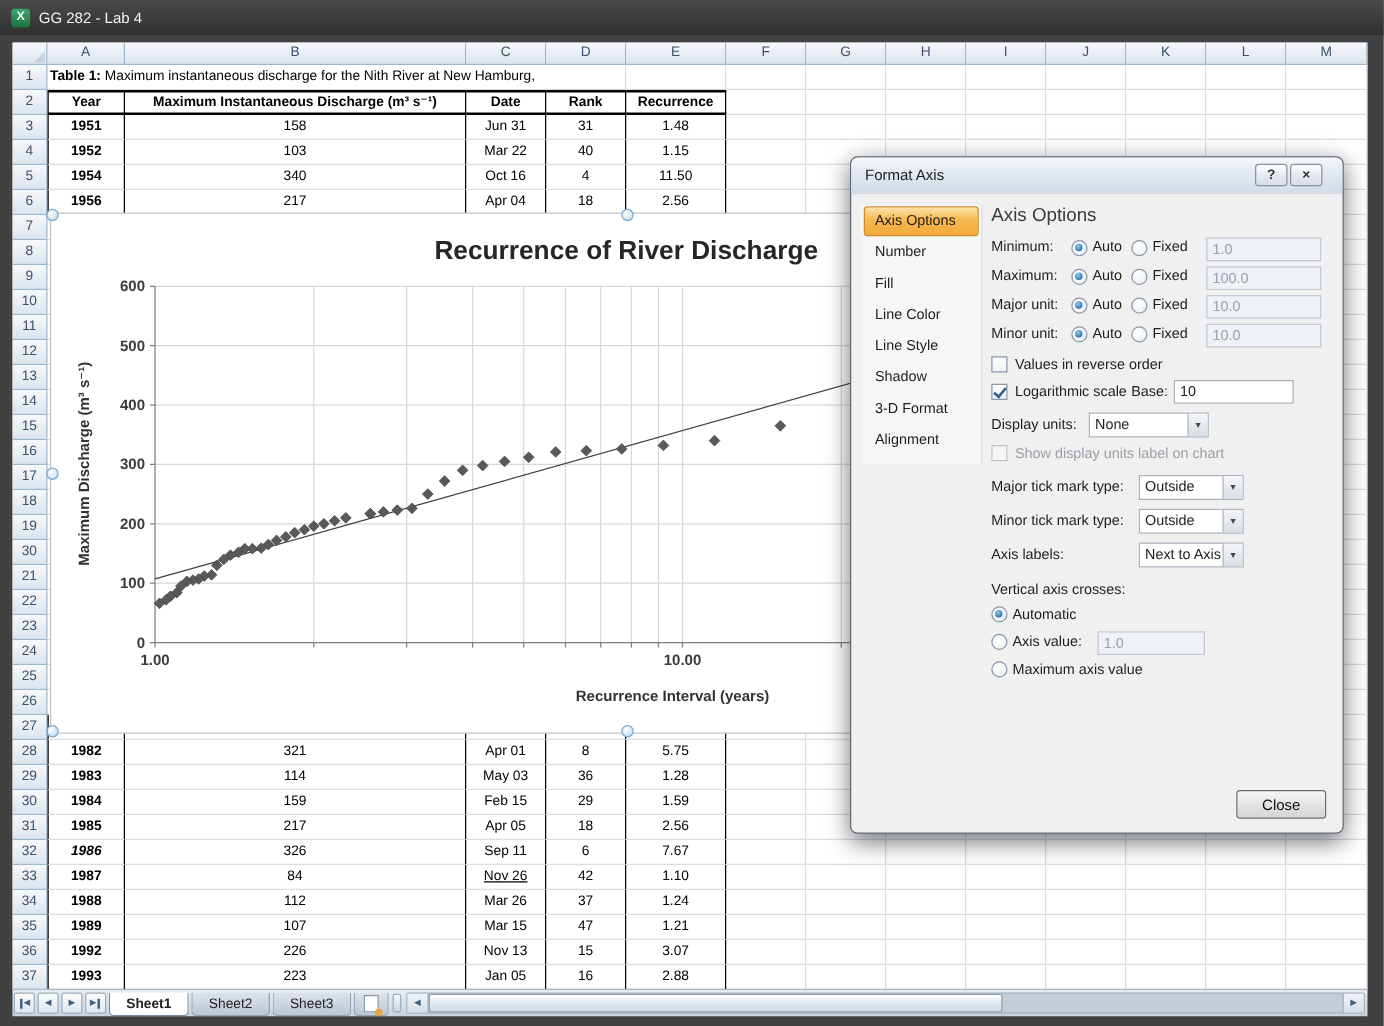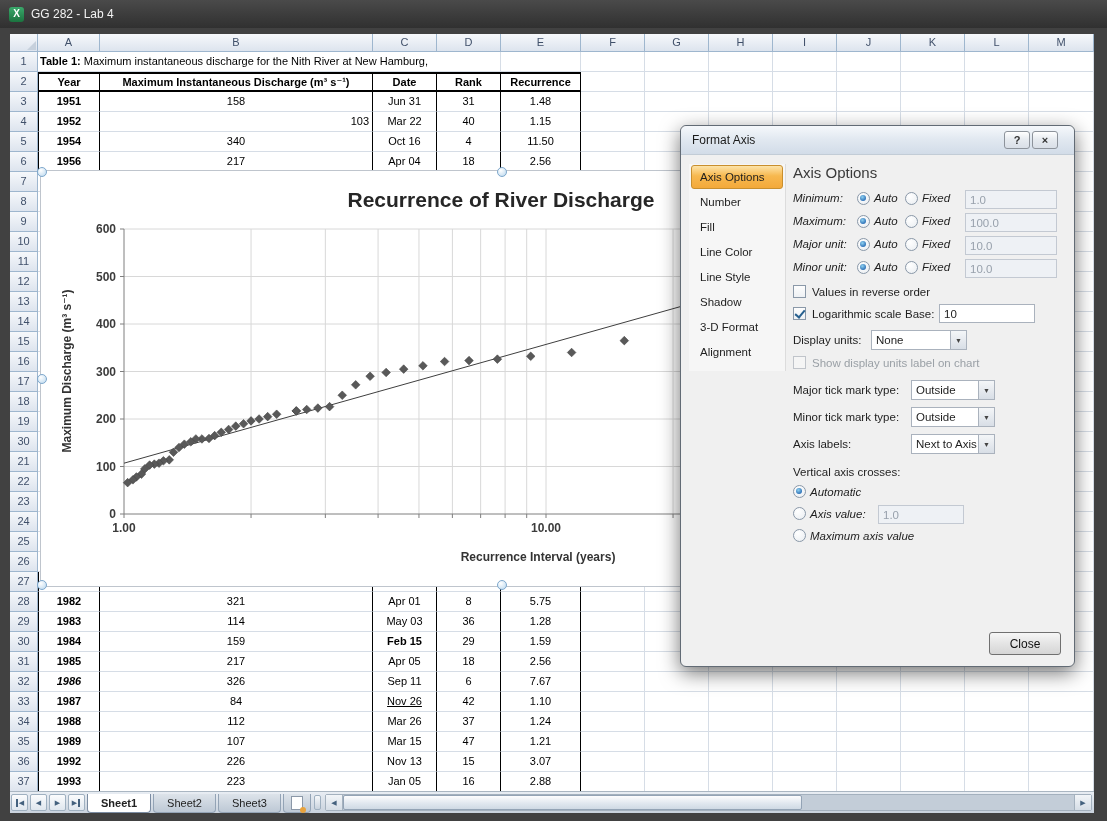--- a/index.html
+++ b/index.html
@@ -78,21 +78,21 @@
     background:linear-gradient(#fff,#e7ebf0 45%,#d9dfe7);text-align:center;line-height:16px;
     font-size:11px;font-weight:bold;color:#333;box-sizing:border-box;}
   .dlgbtn.help{left:323px;}
   .dlgbtn.close{left:351px;}
   .dlg-nav{position:absolute;left:8px;top:38px;width:96px;background:#f6f6f6;border-right:1px solid #dcdcdc;padding-bottom:6px;}
   .nav-item{height:22px;line-height:22px;padding-left:8px;border:1px solid transparent;border-radius:3px;margin:1px 2px;}
   .nav-item.sel{background:linear-gradient(#fde4a9,#f7b84f 45%,#f3a93a);border-color:#c98f2e;}
   .dlg-heading{position:absolute;left:112px;top:38px;font-size:15px;color:#3a3a3a;}
   #af-rows{position:absolute;left:112px;top:64px;width:273px;height:95px;}
   .af-row{position:absolute;left:0;height:23px;width:273px;}
-  .dlab{position:absolute;font-size:11.5px;color:#1e1e1e;white-space:nowrap;font-style:italic;}
+  .dlab{position:absolute;font-size:11.5px;color:#1e1e1e;white-space:nowrap;}
   .dlg-lab{position:absolute;font-size:11.5px;color:#1e1e1e;white-space:nowrap;}
   .dis-lab{color:#9aa0a6;}
   .radio{position:absolute;width:13px;height:13px;border-radius:50%;border:1px solid #8a98a8;
     background:radial-gradient(circle at 35% 30%,#fff,#e9edf1);box-sizing:border-box;}
   .radio.sel::after{content:"";position:absolute;left:2px;top:2px;width:6px;height:6px;border-radius:50%;
     background:radial-gradient(circle at 40% 35%,#8fd1f0,#2a6db5 75%);}
   .cb{position:absolute;width:13px;height:13px;border:1px solid #8a98a8;
     background:linear-gradient(#fdfdfd,#eef1f4);box-sizing:border-box;}
   .cb.on::after{content:"";position:absolute;left:3px;top:0;width:4px;height:8px;
     border:solid #27608f;border-width:0 2px 2px 0;transform:rotate(40deg);}
@@ -184,21 +184,21 @@
         <div class="cell" style="width: 64px;"></div>
         <div class="cell" style="width: 64px;"></div>
         <div class="cell" style="width: 64px;"></div>
         <div class="cell" style="width: 64px;"></div>
         <div class="cell" style="width: 64px;"></div>
         <div class="cell" style="width: 65px;"></div>
       </div>
       <div class="grid-row">
         <div class="cell hdr rowh" style="width: 28px;">4</div>
         <div class="cell tbl tfirst byear" style="width: 62px;">1952</div>
-        <div class="cell tbl" style="width: 273px; text-align: right;">103</div>
+        <div class="cell tbl" style="width: 273px;">103</div>
         <div class="cell tbl" style="width: 64px;">Mar 22</div>
         <div class="cell tbl" style="width: 64px;">40</div>
         <div class="cell tbl" style="width: 80px;">1.15</div>
         <div class="cell" style="width: 64px;"></div>
         <div class="cell" style="width: 64px;"></div>
         <div class="cell" style="width: 64px;"></div>
         <div class="cell" style="width: 64px;"></div>
         <div class="cell" style="width: 64px;"></div>
         <div class="cell" style="width: 64px;"></div>
         <div class="cell" style="width: 64px;"></div>
@@ -601,21 +601,21 @@
         <div class="cell" style="width: 64px;"></div>
         <div class="cell" style="width: 64px;"></div>
         <div class="cell" style="width: 64px;"></div>
         <div class="cell" style="width: 64px;"></div>
         <div class="cell" style="width: 65px;"></div>
       </div>
       <div class="grid-row">
         <div class="cell hdr rowh" style="width: 28px;">30</div>
         <div class="cell tbl tfirst byear" style="width: 62px;">1984</div>
         <div class="cell tbl" style="width: 273px;">159</div>
-        <div class="cell tbl" style="width: 64px; font-weight: bold;">Feb 15</div>
+        <div class="cell tbl" style="width: 64px;">Feb 15</div>
         <div class="cell tbl" style="width: 64px;">29</div>
         <div class="cell tbl" style="width: 80px;">1.59</div>
         <div class="cell" style="width: 64px;"></div>
         <div class="cell" style="width: 64px;"></div>
         <div class="cell" style="width: 64px;"></div>
         <div class="cell" style="width: 64px;"></div>
         <div class="cell" style="width: 64px;"></div>
         <div class="cell" style="width: 64px;"></div>
         <div class="cell" style="width: 64px;"></div>
         <div class="cell" style="width: 65px;"></div>

